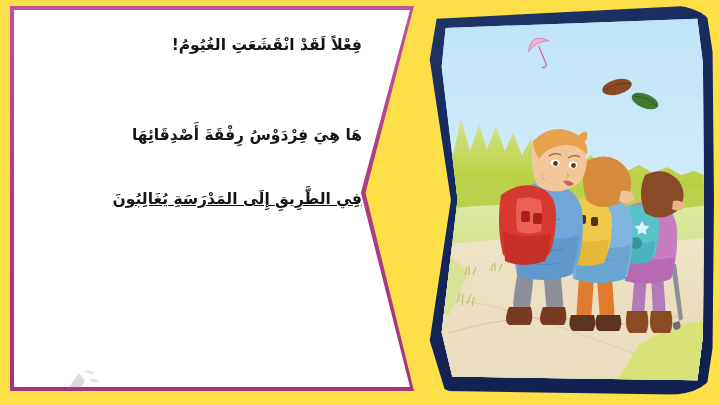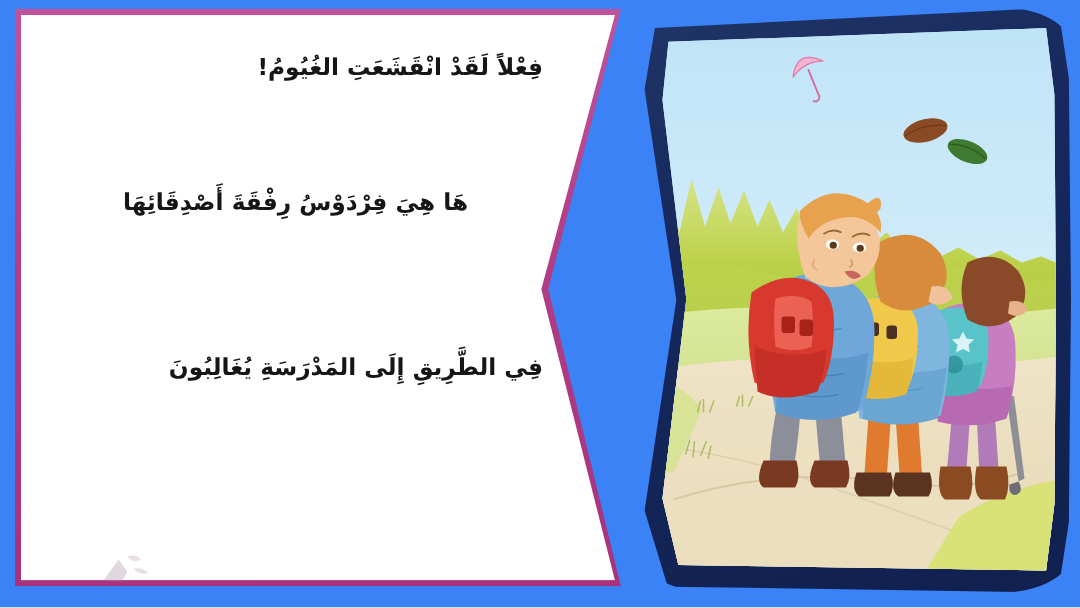--- a/index.html
+++ b/index.html
@@ -4,21 +4,21 @@
 <style>
   html, body {
     margin: 0;
     padding: 0;
     background: #ffffff;
   }
   #page {
     position: relative;
     width: 720px;
     height: 405px;
-    background: #3b82f6;
+    background: #fde047;
     overflow: hidden;
     font-family: "DejaVu Sans", sans-serif;
   }
 
   
   .text-panel {
     position: absolute;
     left: 10px;
     top: 6px;
     width: 404px;
@@ -63,22 +63,22 @@
   }
   .line {
     font-family: "DejaVu Sans", sans-serif;
     font-weight: 700;
     font-size: 15.5px;
     letter-spacing: .2px;
     color: #161616;
     white-space: nowrap;
   }
   .line-1 { margin-top: 16px; }
-  .line-2 { margin-top: 72px; text-align: center; }
-  .line-3 { margin-top: 92px; padding-right: 0; }
+  .line-2 { margin-top: 72px; }
+  .line-3 { margin-top: 46px; padding-right: 0; text-decoration: underline; }
   .line-4 { margin-top: 26px; }
 
   
   .pic-frame {
     position: absolute;
     left: 428px;
     top: 5px;
     width: 286px;
     height: 390px;
   }

